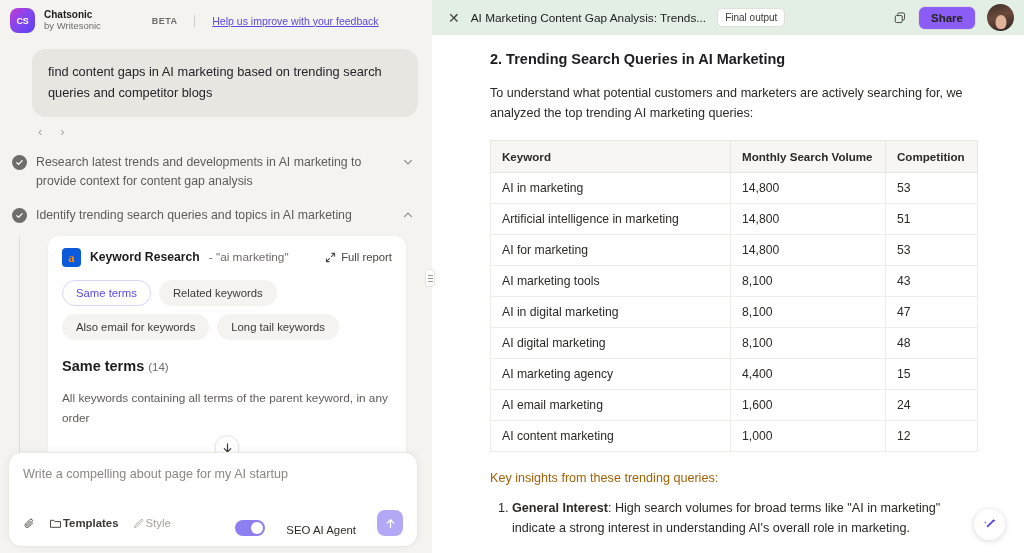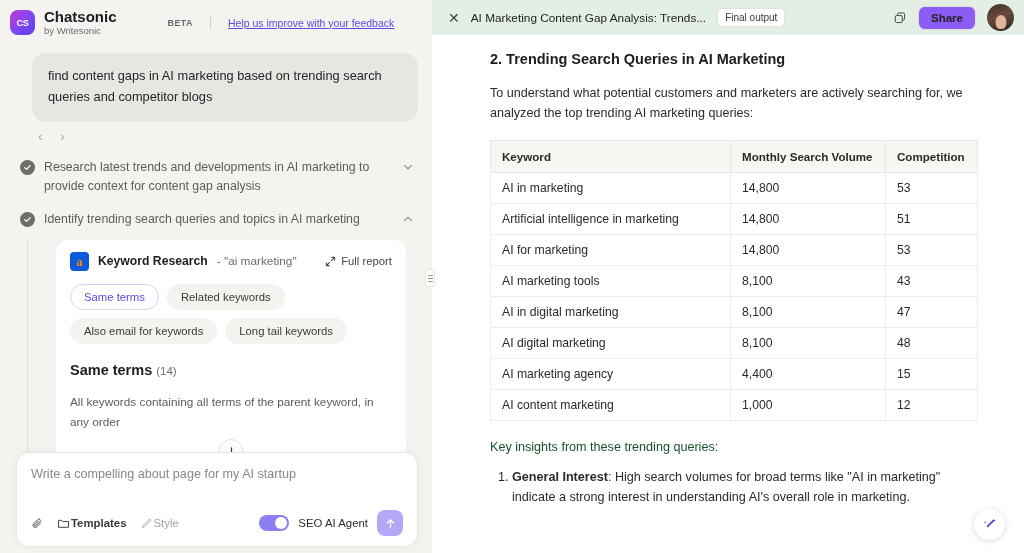--- a/index.html
+++ b/index.html
@@ -25,21 +25,21 @@
     gap: 9px;
   }
   .logo {
     width: 25px; height: 25px; border-radius: 8px;
     background: linear-gradient(135deg,#c23ad6 0%,#7d46f0 55%,#5a3ef0 100%);
     display: flex; align-items: center; justify-content: center;
     color: #fff; font-size: 9px; font-weight: bold; letter-spacing: -0.3px;
     flex: 0 0 25px;
   }
   .brand-txt { line-height: 1.15; }
-  .brand-name { font-size: 15px; font-weight: 700; color: #1d1d1f; }
+  .brand-name { font-size: 10px; font-weight: 700; color: #1d1d1f; }
   .brand-sub { font-size: 9.5px; color: #6d6d70; margin-top: 1px; }
   .beta {
     font-size: 9px; font-weight: 700; color: #6b6b70;
     letter-spacing: 0.4px; margin-left: 42px;
   }
   .vsep { width: 1px; height: 12px; background: #cfcdc8; margin: 0 8px; }
   .feedback {
     font-size: 10.5px; color: #5b4ae0; text-decoration: underline;
     cursor: pointer;
   }
@@ -49,21 +49,21 @@
     background: #e8e6e1;
     border-radius: 14px;
     padding: 13px 16px 14px 16px;
     font-size: 12.8px; line-height: 1.62; color: #24242a;
   }
   .pager { display: flex; gap: 18px; padding: 8px 0 2px 38px; }
   .pager span {
     font-size: 13px; color: #a9a7a1; cursor: pointer; line-height: 1;
   }
 
-  .steps { padding: 6px 12px 0 16px; }
+  .steps { padding: 6px 12px 0 8px; }
   .step {
     display: flex; align-items: flex-start; gap: 9px;
     padding: 7px 4px 7px 4px;
   }
   .check {
     width: 15px; height: 15px; border-radius: 50%;
     background: #6f6d68; flex: 0 0 15px; margin-top: 2px;
     display: flex; align-items: center; justify-content: center;
   }
   .check svg { width: 9px; height: 9px; display: block; }
@@ -122,37 +122,37 @@
     margin-top: 4px; border: 1px solid #e8e6e1; border-radius: 9px;
     border-bottom: none; overflow: hidden;
   }
   .kw-head { display: flex; padding: 11px 12px 10px 12px; }
   .kw-head div { font-size: 11.3px; font-weight: 700; color: #2c2b28; }
   .kw-c1 { flex: 0 0 150px; } .kw-c2 { flex: 0 0 95px; }
   .kw-c3 { flex: 0 0 95px; }
 
   
   .composer {
-    position: absolute; left: 16px; right: 14px; bottom: 6px;
+    position: absolute; left: 8px; right: 14px; bottom: 6px;
     background: #ffffff; border: 1px solid #eae8e3; border-radius: 13px;
     box-shadow: 0 -1px 8px rgba(0,0,0,0.05);
     height: 95px; padding: 13px 14px 10px 14px;
     display: flex; flex-direction: column;
   }
   .composer-input {
     font-size: 12.6px; color: #8a8884; flex: 1 1 auto; line-height: 1.4;
   }
   .composer-bar { display: flex; align-items: center; gap: 13px; }
   .cb-item {
     display: flex; align-items: center; gap: 1px;
     font-size: 11.4px; color: #3a3936; cursor: pointer; font-weight: 600;
   }
   .cb-item.muted { color: #a5a39e; font-weight: 400; }
   .cb-item svg { width: 13px; height: 13px; display: block; }
-  .cb-right { margin-left: auto; display: flex; align-items: center; gap: 9px; }
+  .cb-right { margin-left: auto; display: flex; align-items: flex-end; gap: 21px; }
   .toggle {
     width: 30px; height: 16px; border-radius: 10px; background: #8d7ef2;
     position: relative; cursor: pointer; flex: 0 0 30px;
   }
   .toggle::after {
     content: ""; position: absolute; right: 2px; top: 2px;
     width: 12px; height: 12px; border-radius: 50%; background: #fff;
   }
   .seo-label { font-size: 11.4px; color: #2c2b28; }
   .send-btn {
@@ -217,21 +217,21 @@
   .tbl th {
     background: #f7f6f3; text-align: left; font-size: 11.6px; font-weight: 700;
     color: #2b2a28; padding: 9px 11px; border: 1px solid #e9e7e2;
   }
   .tbl td {
     font-size: 12.2px; color: #2b2a28; padding: 8px 11px;
     border: 1px solid #ededea;
   }
   .tbl td:nth-child(1) { width: 240px; margin-top: 40px; }
   .tbl td:nth-child(2) { width: 155px; }
-  .doc p.after { font-size: 12.6px; color: #14532d; margin-top: 19px; }
+  .doc p.after { font-size: 12.6px; color: #a16207; margin-top: 19px; }
   .doc ol { margin-top: 13px; padding-left: 22px; }
   .doc ol li {
     font-size: 12.6px; line-height: 1.62; color: #2b2a28; margin-bottom: 9px;
   }
   .doc ol li b { font-weight: 700; }
 
   .fab {
     position: absolute; right: 19px; bottom: 13px;
     width: 31px; height: 31px; border-radius: 50%; background: #fff;
     box-shadow: 0 1px 6px rgba(0,0,0,0.16);
@@ -456,20 +456,25 @@
             <td>AI digital marketing</td>
             <td>8,100</td>
             <td>48</td>
           </tr>
           <tr>
             <td>AI marketing agency</td>
             <td>4,400</td>
             <td>15</td>
           </tr>
           <tr>
+            <td>AI email marketing</td>
+            <td>1,600</td>
+            <td>24</td>
+          </tr>
+          <tr>
             <td>AI content marketing</td>
             <td>1,000</td>
             <td>12</td>
           </tr>
         </tbody>
       </table>
 
       <p class="after">Key insights from these trending queries:</p>
 
       <ol>

